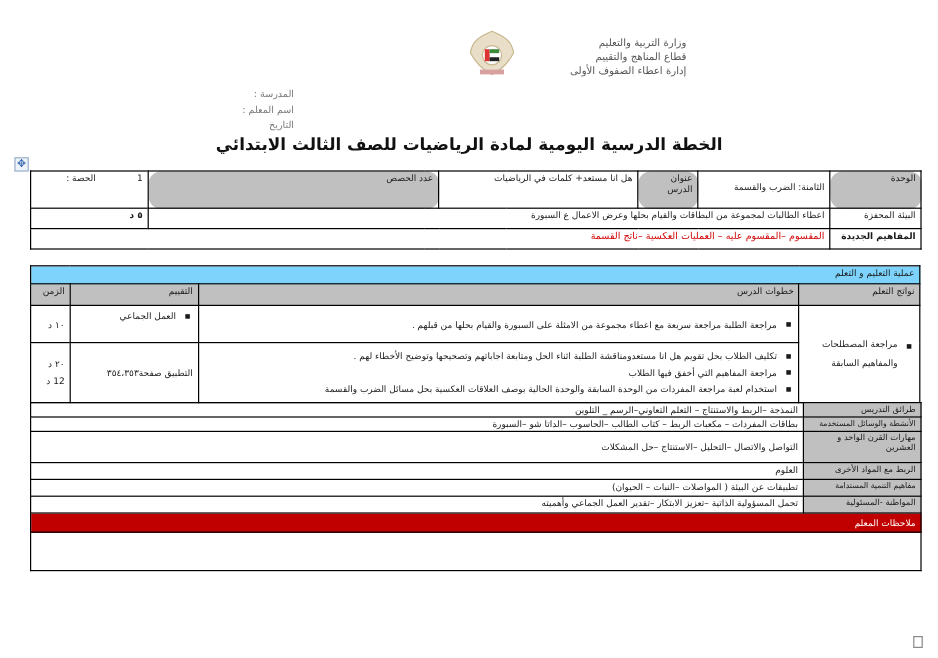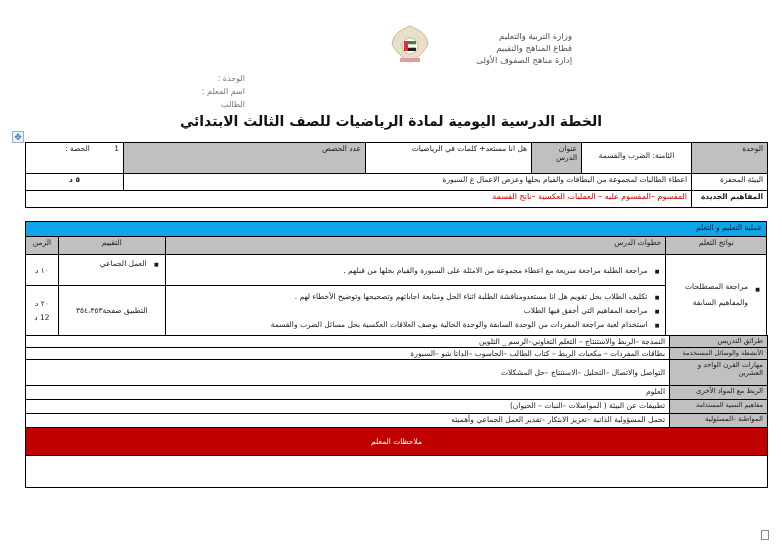--- a/index.html
+++ b/index.html
@@ -10,51 +10,51 @@
   .abs { position: absolute; }
   .ministry { right: 210px; top: 30px; text-align: right; font-size: 8.5px; line-height: 12px; color: #555; direction: rtl; }
   .emblem { left: 388px; top: 22px; width: 44px; height: 44px; }
   .school-info { left: 200px; top: 72px; text-align: right; direction: rtl; font-size: 8px; line-height: 13px; color: #777; width: 45px; }
   .title { left: 0; width: 782px; top: 113px; text-align: center; font-size: 14px; font-weight: bold; direction: rtl; color: #111; }
   .move-handle { left: 12px; top: 131px; width: 10px; height: 10px; border: 1px solid #9bb0c8; background: #eef3fa; color: #3a6ab0; font-size: 9px; line-height: 10px; text-align: center; }
   .end-mark { left: 761px; top: 530px; width: 6px; height: 8px; border: 1px solid #888; }
   table { border-collapse: collapse; direction: rtl; table-layout: fixed; }
   td { border: 1px solid #000; padding: 1px 4px; font-size: 7.5px; vertical-align: top; }
   .gray { background: #c0c0c0; }
-  .gold { background: #0ea5e9; }
+  .gold { background: #7dd3fc; }
   .red-bg { background: #c00000; color: #fff; }
   .red-text { color: #d00000; font-size: 8px; }
-  .lbl { font-size: 7.5px; }
-  .center { text-align: center; }
+  .lbl { font-size: 7.5px; border-radius: 10px; }
+  .center { }
   ul { margin: 0; padding: 0 14px 0 0; list-style: none; }
   li { position: relative; margin: 5px 0; }
   li::before { content: "■"; position: absolute; right: -12px; font-size: 5px; top: 2px; }
 </style>
 </head>
 <body>
 
 <div class="abs emblem">
   <svg width="44" height="44" viewBox="0 0 44 44">
     <path d="M22 4 C14 8 6 10 4 22 C8 30 14 36 22 40 C30 36 36 30 40 22 C38 10 30 8 22 4 Z" fill="#e9dfc9" stroke="#c8b78f" stroke-width="1"></path>
     <circle cx="22" cy="24" r="8" fill="#fff" stroke="#c8b78f"></circle>
     <rect x="16" y="19" width="4" height="10" fill="#d33"></rect>
     <rect x="20" y="19" width="8" height="3.3" fill="#3a8a3a"></rect>
     <rect x="20" y="25.7" width="8" height="3.3" fill="#222"></rect>
     <rect x="12" y="36" width="20" height="4" fill="#d9a0a0"></rect>
   </svg>
 </div>
 <div class="abs ministry">
   <div>وزارة التربية والتعليم</div>
   <div>قطاع المناهج والتقييم</div>
-  <div>إدارة مناهج الصفوف الأولى</div>
+  <div>إدارة اعطاء الصفوف الأولى</div>
 </div>
 <div class="abs school-info">
-  <div>الوحدة :</div>
+  <div>المدرسة :</div>
   <div>اسم المعلم :</div>
-  <div>الطالب</div>
+  <div>التاريخ</div>
 </div>
 <div class="abs title">الخطة الدرسية اليومية لمادة الرياضيات للصف الثالث الابتدائي</div>
 <div class="abs move-handle">✥</div>
 
 <table class="abs" style="left:25px; top:142px; width:742px;">
   <colgroup>
     <col style="width:76px">
       <col style="width:110px">
       <col style="width:50px">
       <col style="width:110px">
@@ -67,21 +67,21 @@
       <tr style="height:31px">
     <td class="gray lbl">الوحدة</td>
     <td class="center" style="padding-top:8px">الثامنة: الضرب والقسمة</td>
     <td class="gray lbl">عنوان الدرس</td>
     <td colspan="2">هل انا مستعد+ كلمات في الرياضيات</td>
     <td class="gray lbl" colspan="2" style="text-align:right">
       <span>عدد الحصص</span>
     </td>
     <td style="border-right:1px solid #000">
       <span>1</span>
-      <span style="margin-right:22px">الحصة :</span>
+      <span style="margin-right:32px">الحصة :</span>
     </td>
   </tr>
   <tr style="height:17px">
     <td class="lbl">البيئة المحفزة</td>
     <td colspan="6">اعطاء الطالبات لمجموعة من البطاقات والقيام بحلها وعرض الاعمال ع السبورة</td>
     <td class="center" style="font-weight:bold">٥ د</td>
   </tr>
   <tr style="height:17px">
     <td class="lbl" style="font-weight:bold">المفاهيم الجديدة</td>
     <td colspan="7" class="red-text">المقسوم –المقسوم عليه – العمليات العكسية –ناتج القسمة</td>
@@ -164,21 +164,21 @@
     <td>العلوم</td>
   </tr>
   <tr style="height:14px">
     <td class="gray" style="font-size:6.5px">مفاهيم التنمية المستدامة</td>
     <td>تطبيقات عن البيئة ( المواصلات –النبات – الحيوان)</td>
   </tr>
   <tr style="height:14px">
     <td class="gray" style="font-size:7px">المواطنة -المسئولية</td>
     <td>تحمل المسؤولية الذاتية –تعزيز الابتكار –تقدير العمل الجماعي وأهميته</td>
   </tr>
-  <tr style="height:28px">
+  <tr style="height:16px">
     <td colspan="2" class="red-bg center" style="vertical-align:middle">ملاحظات المعلم</td>
   </tr>
   <tr style="height:32px">
     <td colspan="2"></td>
   </tr>
 </tbody>
   </table>
 
 <div class="abs end-mark"></div>
 

